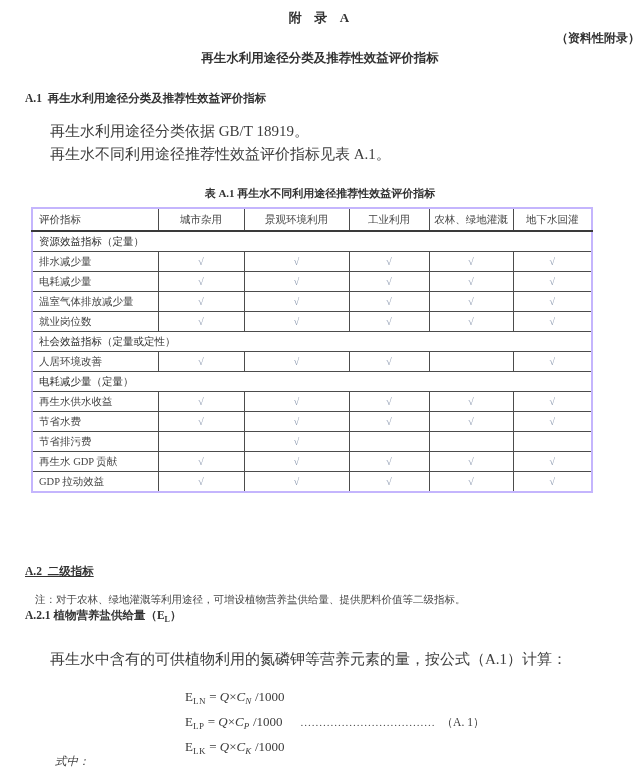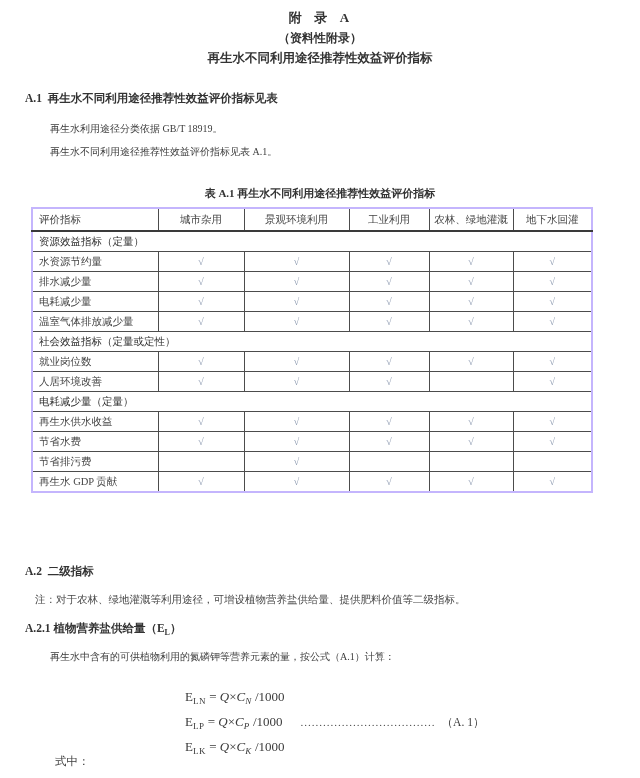--- a/index.html
+++ b/index.html
@@ -10,26 +10,26 @@
     color:#3d3d3d;
     position:relative;
     overflow:hidden;
   }
   .abs{position:absolute;}
   .centered{left:0;width:640px;text-align:center;}
   .pre{white-space:pre;}
   .bold{font-weight:bold;color:#333;}
 
   .appendix-label{top:9px;font-size:13px;letter-spacing:2px;}
-  .appendix-note{top:30px;font-size:12px;}
+  .appendix-note{top:30px;font-size:12px;text-align:right;}
   .doc-title{top:50px;font-size:12.5px;}
 
   .h-section{font-size:11.5px;left:25px;}
   .a1-heading{top:91px;}
-  .body-para{font-size:10px;left:50px;}
+  .body-para{font-size:15px;left:50px;}
   .a1-para1{top:122px;}
   .a1-para2{top:145px;}
   .table-caption{top:186px;font-size:11px;}
 
   table.indicators{
     position:absolute;top:207px;left:31px;
     width:560px;border-collapse:collapse;
     table-layout:fixed;
     font-size:10.5px;color:#454545;
   }
@@ -43,45 +43,45 @@
   }
   table.indicators{border:2px solid #c4b5fd;}
   table.indicators thead th{height:21px;border-bottom:2px solid #3a3a3a;}
   .label-cell{text-align:left;padding-left:6px !important;}
   .check-cell{text-align:center;color:#8d9ab0;font-size:10px;}
   .section-cell{
     text-align:left;padding-left:6px !important;
     font-weight:bold;color:#2e2e2e;margin-left:8px;
   }
 
-  .a2-heading{top:564px;}
+  .a2-heading{top:564px;text-decoration:underline;}
   .a2-note{top:593px;left:35px;font-size:10.5px;color:#474747;}
-  .a21-heading{top:621px;}
+  .a21-heading{top:608px;}
   .a21-heading sub{font-size:8px;}
   .a21-para{top:650px;}
 
   .formula-block{top:674px;left:185px;width:420px;font-size:13px;color:#3a3a3a;}
   .formula-line{height:25px;display:flex;align-items:baseline;white-space:pre;}
   .formula-line sub{font-size:9px;position:relative;top:3px;letter-spacing:0.5px;margin-top:19px;}
   .var-italic{font-style:italic;}
   .dots{
     font-size:11px;color:#4a4a4a;letter-spacing:1px;
     margin-left:18px;
   }
   .eq-number{font-size:11.5px;margin-left:6px;}
-  .where-label{top:754px;left:55px;font-size:11.5px;}
+  .where-label{top:754px;left:55px;font-size:11.5px;font-style:italic;}
 </style>
 </head>
 <body>
 
 <div class="abs centered bold pre appendix-label">附  录  A</div>
 <div class="abs centered bold appendix-note">（资料性附录）</div>
-<div class="abs centered bold doc-title">再生水不同利用途径推荐性效益评价指标</div>
-
-<div class="abs bold pre h-section a1-heading">A.1  再生水不同利用途径推荐性效益评价指标见表</div>
+<div class="abs centered bold doc-title">再生水利用途径分类及推荐性效益评价指标</div>
+
+<div class="abs bold pre h-section a1-heading">A.1  再生水利用途径分类及推荐性效益评价指标</div>
 <div class="abs body-para a1-para1">再生水利用途径分类依据 GB/T 18919。</div>
 <div class="abs body-para a1-para2">再生水不同利用途径推荐性效益评价指标见表 A.1。</div>
 
 <div class="abs centered bold table-caption">表 A.1 再生水不同利用途径推荐性效益评价指标</div>
 
 <table class="indicators">
   <colgroup>
     <col style="width:126px">
       <col style="width:86px">
       <col style="width:105px">
@@ -97,28 +97,20 @@
       <th>工业利用</th>
       <th>农林、绿地灌溉</th>
       <th>地下水回灌</th>
     </tr>
   </thead>
   <tbody>
       <tr>
         <td colspan="6" class="section-cell">资源效益指标（定量）</td>
       </tr>
       <tr>
-        <td class="label-cell">水资源节约量</td>
-        <td class="check-cell">√</td>
-        <td class="check-cell">√</td>
-        <td class="check-cell">√</td>
-        <td class="check-cell">√</td>
-        <td class="check-cell">√</td>
-      </tr>
-      <tr>
         <td class="label-cell">排水减少量</td>
         <td class="check-cell">√</td>
         <td class="check-cell">√</td>
         <td class="check-cell">√</td>
         <td class="check-cell">√</td>
         <td class="check-cell">√</td>
       </tr>
       <tr>
         <td class="label-cell">电耗减少量</td>
         <td class="check-cell">√</td>
@@ -129,31 +121,31 @@
       </tr>
       <tr>
         <td class="label-cell">温室气体排放减少量</td>
         <td class="check-cell">√</td>
         <td class="check-cell">√</td>
         <td class="check-cell">√</td>
         <td class="check-cell">√</td>
         <td class="check-cell">√</td>
       </tr>
       <tr>
+        <td class="label-cell">就业岗位数</td>
+        <td class="check-cell">√</td>
+        <td class="check-cell">√</td>
+        <td class="check-cell">√</td>
+        <td class="check-cell">√</td>
+        <td class="check-cell">√</td>
+      </tr>
+      <tr>
         <td colspan="6" class="section-cell">社会效益指标（定量或定性）</td>
       </tr>
       <tr>
-        <td class="label-cell">就业岗位数</td>
-        <td class="check-cell">√</td>
-        <td class="check-cell">√</td>
-        <td class="check-cell">√</td>
-        <td class="check-cell">√</td>
-        <td class="check-cell">√</td>
-      </tr>
-      <tr>
         <td class="label-cell">人居环境改善</td>
         <td class="check-cell">√</td>
         <td class="check-cell">√</td>
         <td class="check-cell">√</td>
         <td class="check-cell"></td>
         <td class="check-cell">√</td>
       </tr>
       <tr>
         <td colspan="6" class="section-cell">电耗减少量（定量）</td>
       </tr>
@@ -176,20 +168,28 @@
       <tr>
         <td class="label-cell">节省排污费</td>
         <td class="check-cell"></td>
         <td class="check-cell">√</td>
         <td class="check-cell"></td>
         <td class="check-cell"></td>
         <td class="check-cell"></td>
       </tr>
       <tr>
         <td class="label-cell">再生水 GDP 贡献</td>
+        <td class="check-cell">√</td>
+        <td class="check-cell">√</td>
+        <td class="check-cell">√</td>
+        <td class="check-cell">√</td>
+        <td class="check-cell">√</td>
+      </tr>
+      <tr>
+        <td class="label-cell">GDP 拉动效益</td>
         <td class="check-cell">√</td>
         <td class="check-cell">√</td>
         <td class="check-cell">√</td>
         <td class="check-cell">√</td>
         <td class="check-cell">√</td>
       </tr>
     </tbody>
 </table>
 
 <div class="abs bold pre h-section a2-heading">A.2  二级指标</div>

